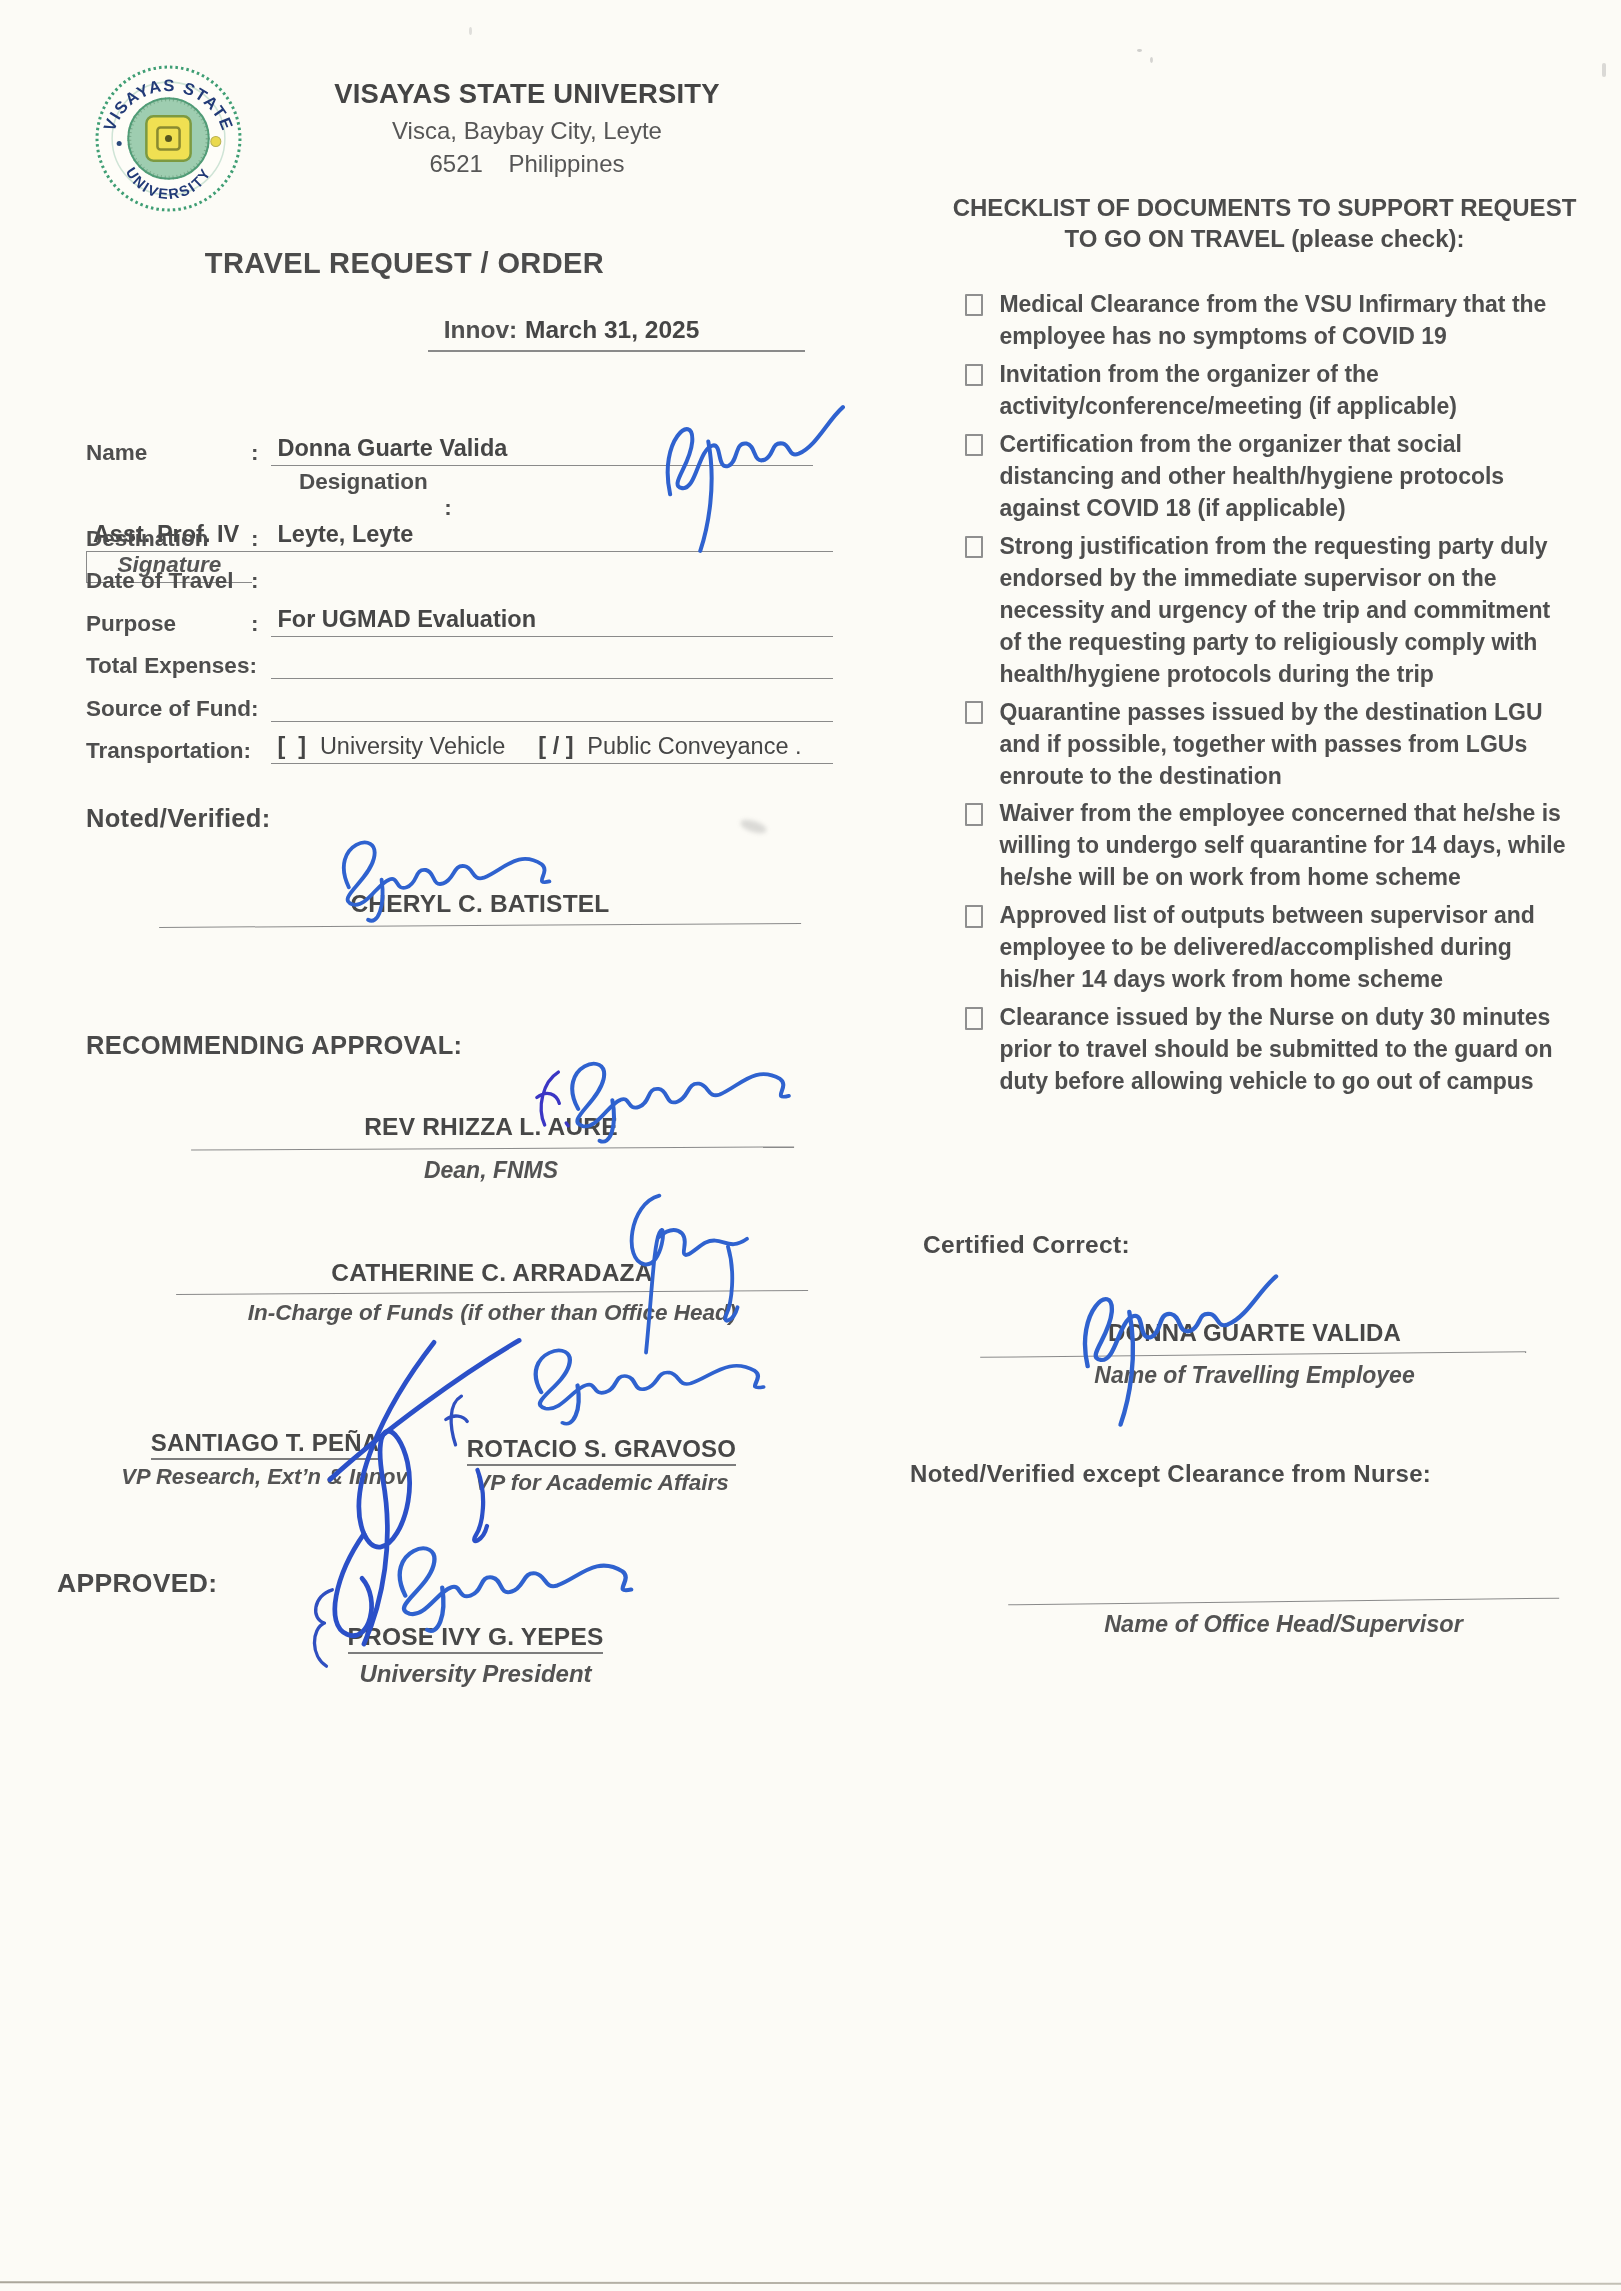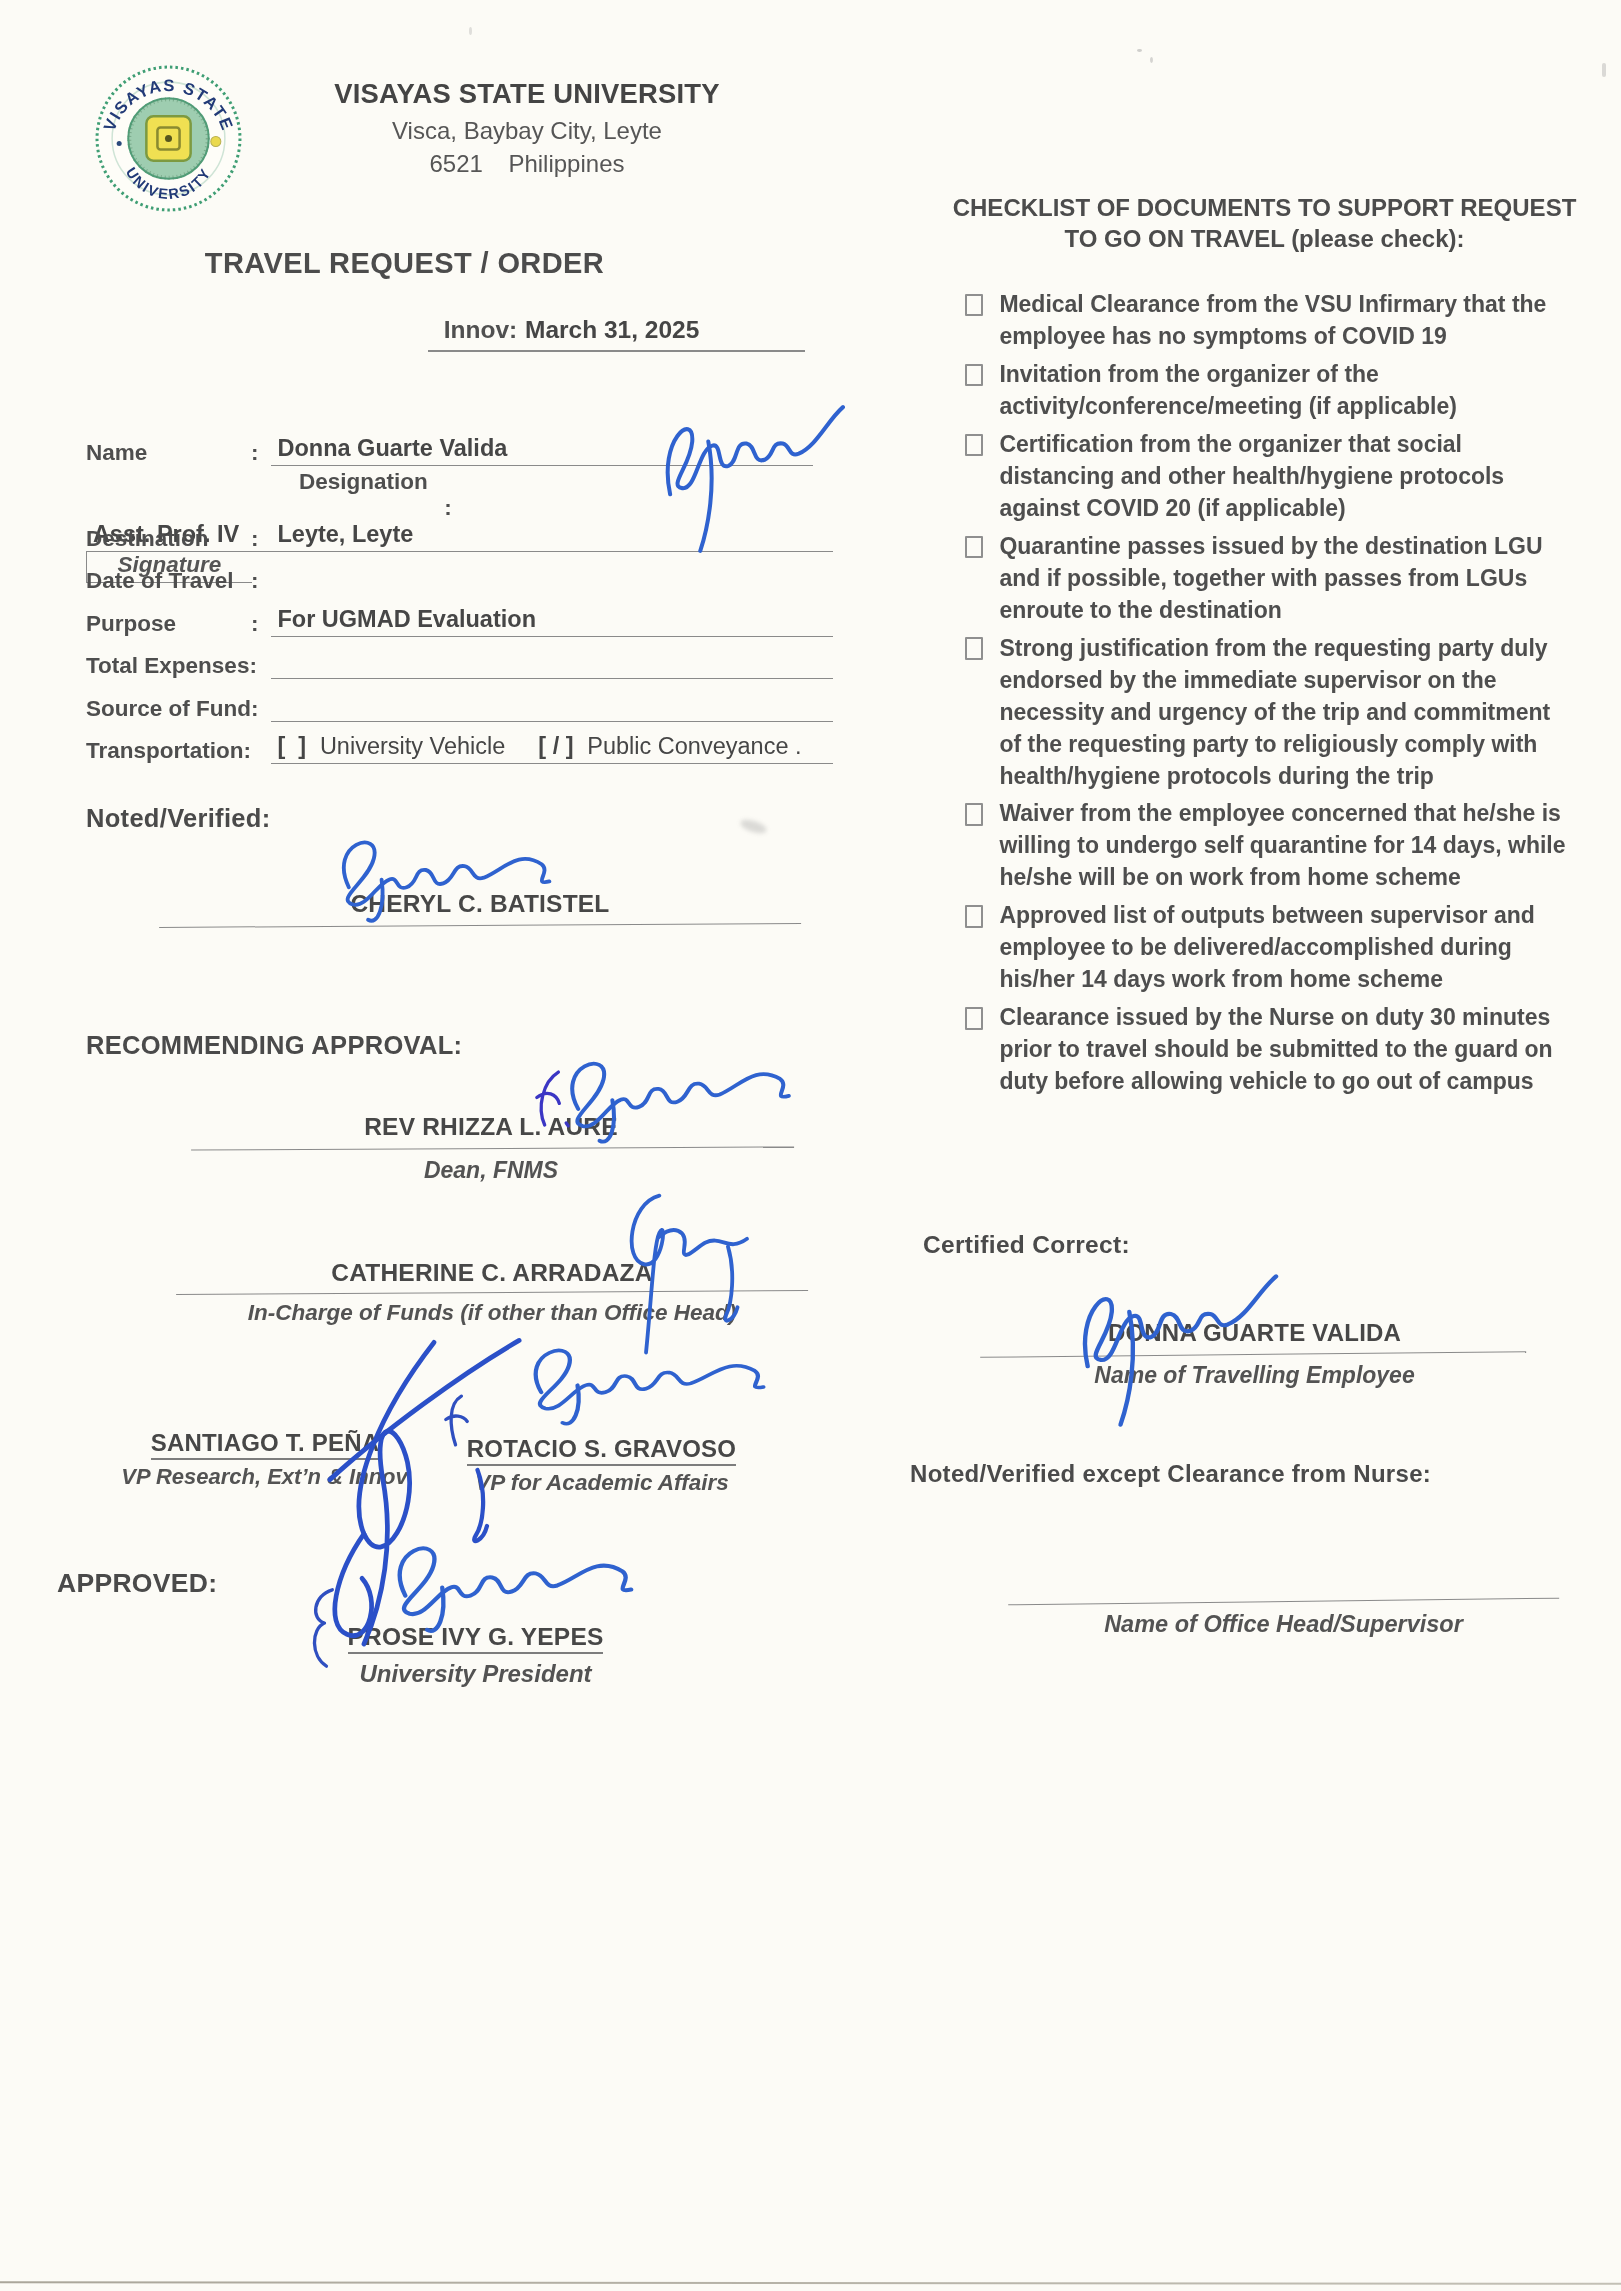--- a/index.html
+++ b/index.html
@@ -193,29 +193,29 @@
     <div class="citem">
         <span class="cbox"></span>
         <span class="ctext">Medical Clearance from the VSU Infirmary that the employee has no symptoms of COVID 19</span>
       </div>
     <div class="citem">
         <span class="cbox"></span>
         <span class="ctext">Invitation from the organizer of the activity/conference/meeting (if applicable)</span>
       </div>
     <div class="citem">
         <span class="cbox"></span>
-        <span class="ctext">Certification from the organizer that social distancing and other health/hygiene protocols against COVID 20 (if applicable)</span>
+        <span class="ctext">Certification from the organizer that social distancing and other health/hygiene protocols against COVID 18 (if applicable)</span>
+      </div>
+    <div class="citem">
+        <span class="cbox"></span>
+        <span class="ctext">Strong justification from the requesting party duly endorsed by the immediate supervisor on the necessity and urgency of the trip and commitment of the requesting party to religiously comply with health/hygiene protocols during the trip</span>
       </div>
     <div class="citem">
         <span class="cbox"></span>
         <span class="ctext">Quarantine passes issued by the destination LGU and if possible, together with passes from LGUs enroute to the destination</span>
-      </div>
-    <div class="citem">
-        <span class="cbox"></span>
-        <span class="ctext">Strong justification from the requesting party duly endorsed by the immediate supervisor on the necessity and urgency of the trip and commitment of the requesting party to religiously comply with health/hygiene protocols during the trip</span>
       </div>
     <div class="citem">
         <span class="cbox"></span>
         <span class="ctext">Waiver from the employee concerned that he/she is willing to undergo self quarantine for 14 days, while he/she will be on work from home scheme</span>
       </div>
     <div class="citem">
         <span class="cbox"></span>
         <span class="ctext">Approved list of outputs between supervisor and employee to be delivered/accomplished during his/her 14 days work from home scheme</span>
       </div>
     <div class="citem">

